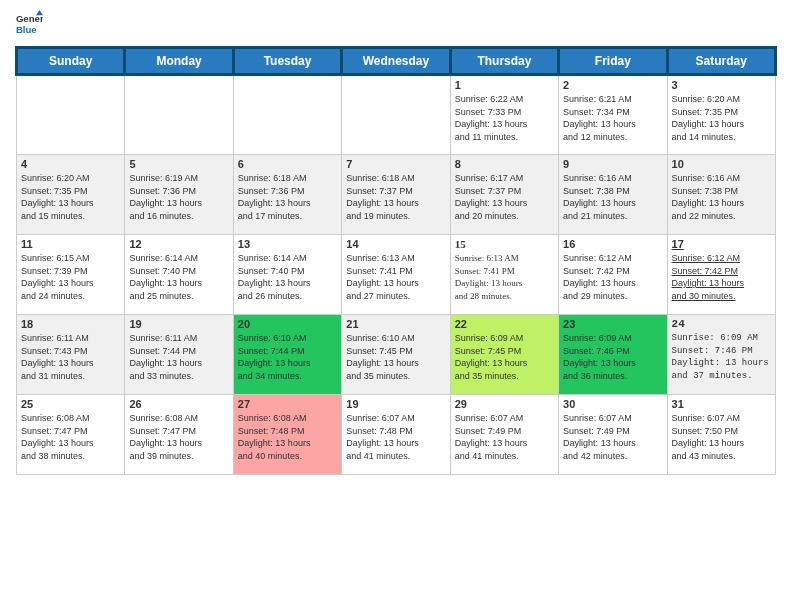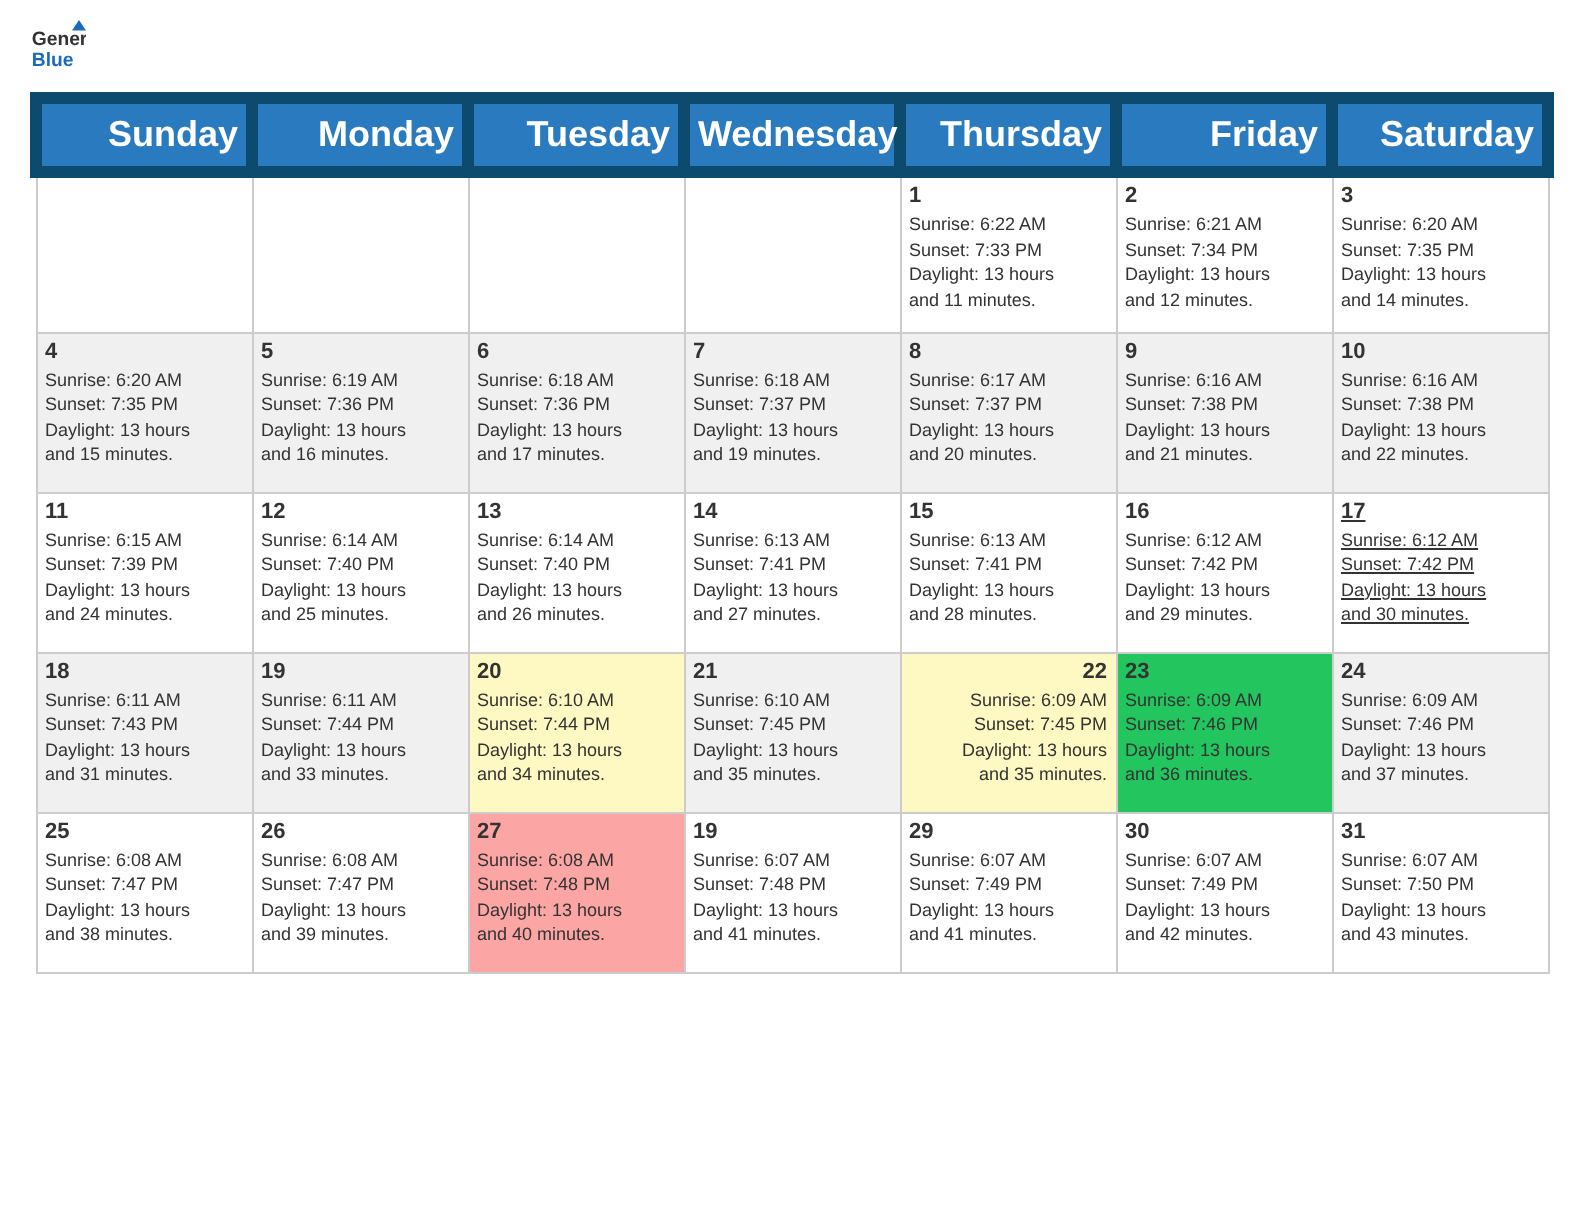--- a/index.html
+++ b/index.html
@@ -43,24 +43,24 @@
       color: #555;
     }
     .calendar {
       width: 100%;
       border-collapse: collapse;
       table-layout: fixed;
     }
     .calendar th {
       background: #2a7abf;
       color: #fff;
-      font-size: 18px;
+      font-size: 12px;
       padding: 5px 4px;
-      text-align: right;
-      border: 6px solid #0c4a6e;
+      text-align: center;
+      border: 3px solid #0c4a6e;
       font-weight: bold;
     }
     .calendar td {
       border: 1px solid #ccc;
       vertical-align: top;
       padding: 3px 4px;
       font-size: 9.5px;
       color: #333;
       height: 80px;
       background: #fff;
@@ -214,21 +214,21 @@
 Daylight: 13 hours
 and 26 minutes.</div>
           </td>
           <td style="background: rgb(255, 255, 255);">
             <span class="day-number">14</span>
             <div class="day-info" style="white-space: pre-line;">Sunrise: 6:13 AM
 Sunset: 7:41 PM
 Daylight: 13 hours
 and 27 minutes.</div>
           </td>
-          <td style="background: rgb(255, 255, 255);">
+          <td style="background: rgb(255, 255, 255); font-family: Liberation Serif, serif;">
             <span class="day-number">15</span>
             <div class="day-info" style="white-space: pre-line;">Sunrise: 6:13 AM
 Sunset: 7:41 PM
 Daylight: 13 hours
 and 28 minutes.</div>
           </td>
           <td style="background: rgb(255, 255, 255);">
             <span class="day-number">16</span>
             <div class="day-info" style="white-space: pre-line;">Sunrise: 6:12 AM
 Sunset: 7:42 PM
@@ -251,49 +251,49 @@
 Daylight: 13 hours
 and 31 minutes.</div>
           </td>
           <td style="background: rgb(240, 240, 240);">
             <span class="day-number">19</span>
             <div class="day-info" style="white-space: pre-line;">Sunrise: 6:11 AM
 Sunset: 7:44 PM
 Daylight: 13 hours
 and 33 minutes.</div>
           </td>
-          <td style="background: #fef9c3;">
+          <td style="background: #22c55e;">
             <span class="day-number">20</span>
             <div class="day-info" style="white-space: pre-line;">Sunrise: 6:10 AM
 Sunset: 7:44 PM
 Daylight: 13 hours
 and 34 minutes.</div>
           </td>
           <td style="background: rgb(240, 240, 240); margin-top: 15px;">
             <span class="day-number">21</span>
             <div class="day-info" style="white-space: pre-line;">Sunrise: 6:10 AM
 Sunset: 7:45 PM
 Daylight: 13 hours
 and 35 minutes.</div>
           </td>
-          <td style="background: #fef9c3; text-align: right;">
+          <td style="background: #bef264;">
             <span class="day-number">22</span>
             <div class="day-info" style="white-space: pre-line;">Sunrise: 6:09 AM
 Sunset: 7:45 PM
 Daylight: 13 hours
 and 35 minutes.</div>
           </td>
           <td style="background: #22c55e;">
             <span class="day-number">23</span>
             <div class="day-info" style="white-space: pre-line;">Sunrise: 6:09 AM
 Sunset: 7:46 PM
 Daylight: 13 hours
 and 36 minutes.</div>
           </td>
-          <td style="background: rgb(240, 240, 240);">
+          <td style="background: rgb(240, 240, 240); font-family: Liberation Mono, monospace;">
             <span class="day-number">24</span>
             <div class="day-info" style="white-space: pre-line;">Sunrise: 6:09 AM
 Sunset: 7:46 PM
 Daylight: 13 hours
 and 37 minutes.</div>
           </td>
         </tr>
         <tr>
           <td style="background: rgb(255, 255, 255); margin-left: 32px;">
             <span class="day-number">25</span>

